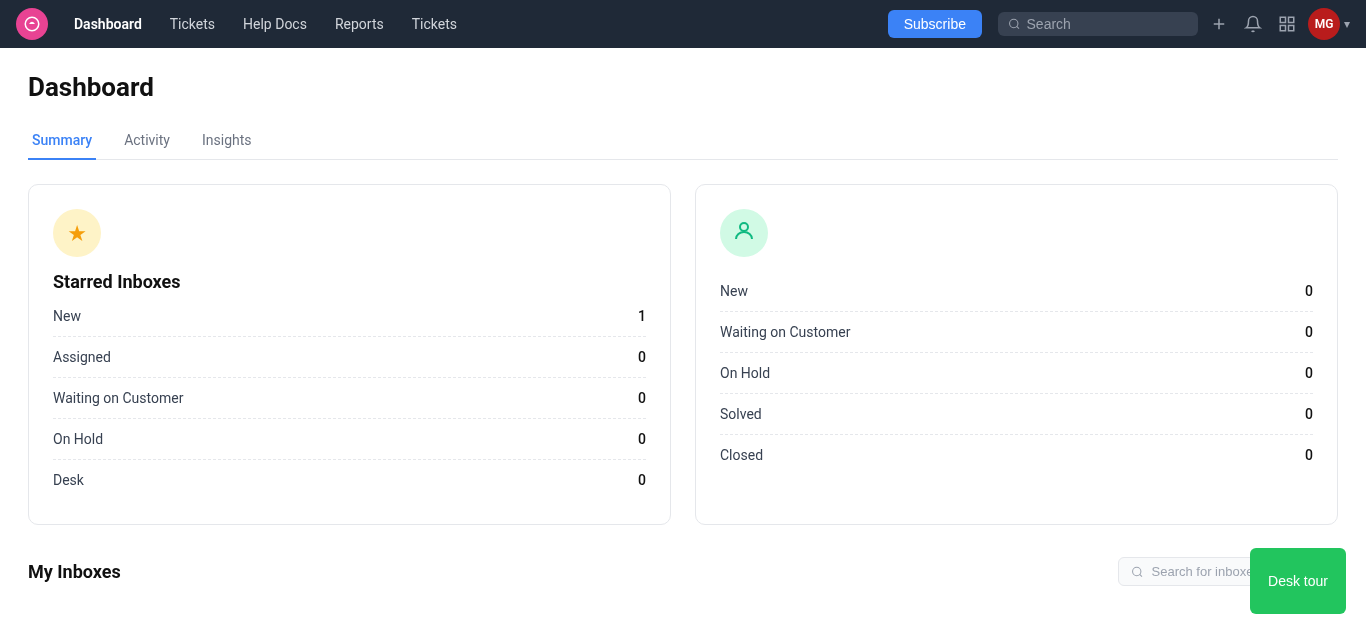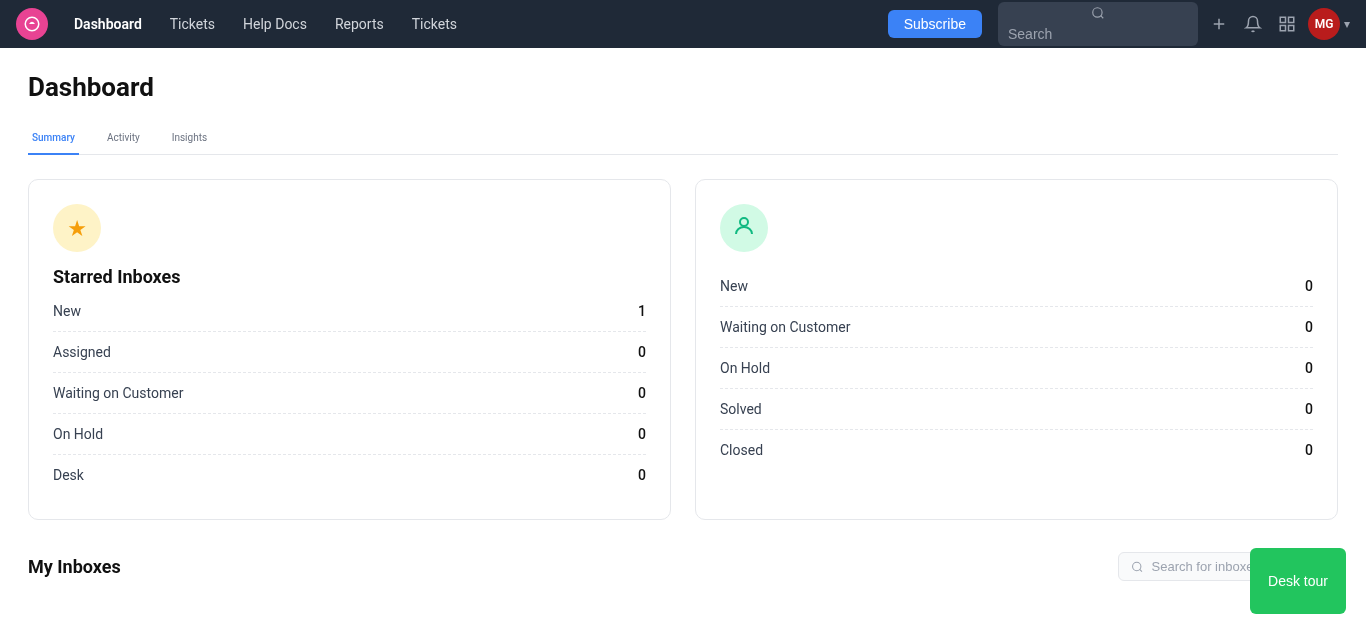--- a/index.html
+++ b/index.html
@@ -44,21 +44,20 @@
       cursor: pointer;
       margin-right: 8px;
     }
     .search-bar {
       display: flex; align-items: center;
       background: #374151;
       border-radius: 6px;
       padding: 4px 10px;
       gap: 6px;
       width: 200px;
-      flex-direction: column;
     }
     .search-bar input {
       background: transparent;
       border: none;
       outline: none;
       color: #d1d5db;
       font-size: 14px;
       width: 100%;
     }
     .search-bar input::placeholder { color: #9ca3af; }
@@ -83,21 +82,21 @@
 
     
     .main { padding: 24px 28px; background: #fff; min-height: calc(100vh - 48px); }
     .page-title { font-size: 26px; font-weight: 700; color: #111; margin-bottom: 20px; }
 
     
     .tabs { display: flex; gap: 0; border-bottom: 1px solid #e5e7eb; margin-bottom: 24px; }
     .tab {
       padding: 10px 4px;
       margin-right: 24px;
-      font-size: 10px;
+      font-size: 14px;
       color: #6b7280;
       cursor: pointer;
       border-bottom: 2px solid transparent;
       margin-bottom: -1px;
     }
     .tab.active { color: #3b82f6; border-bottom: 2px solid #3b82f6; font-weight: 500; }
 
     
     .cards-row { display: flex; gap: 24px; margin-bottom: 32px; }
     .card {

